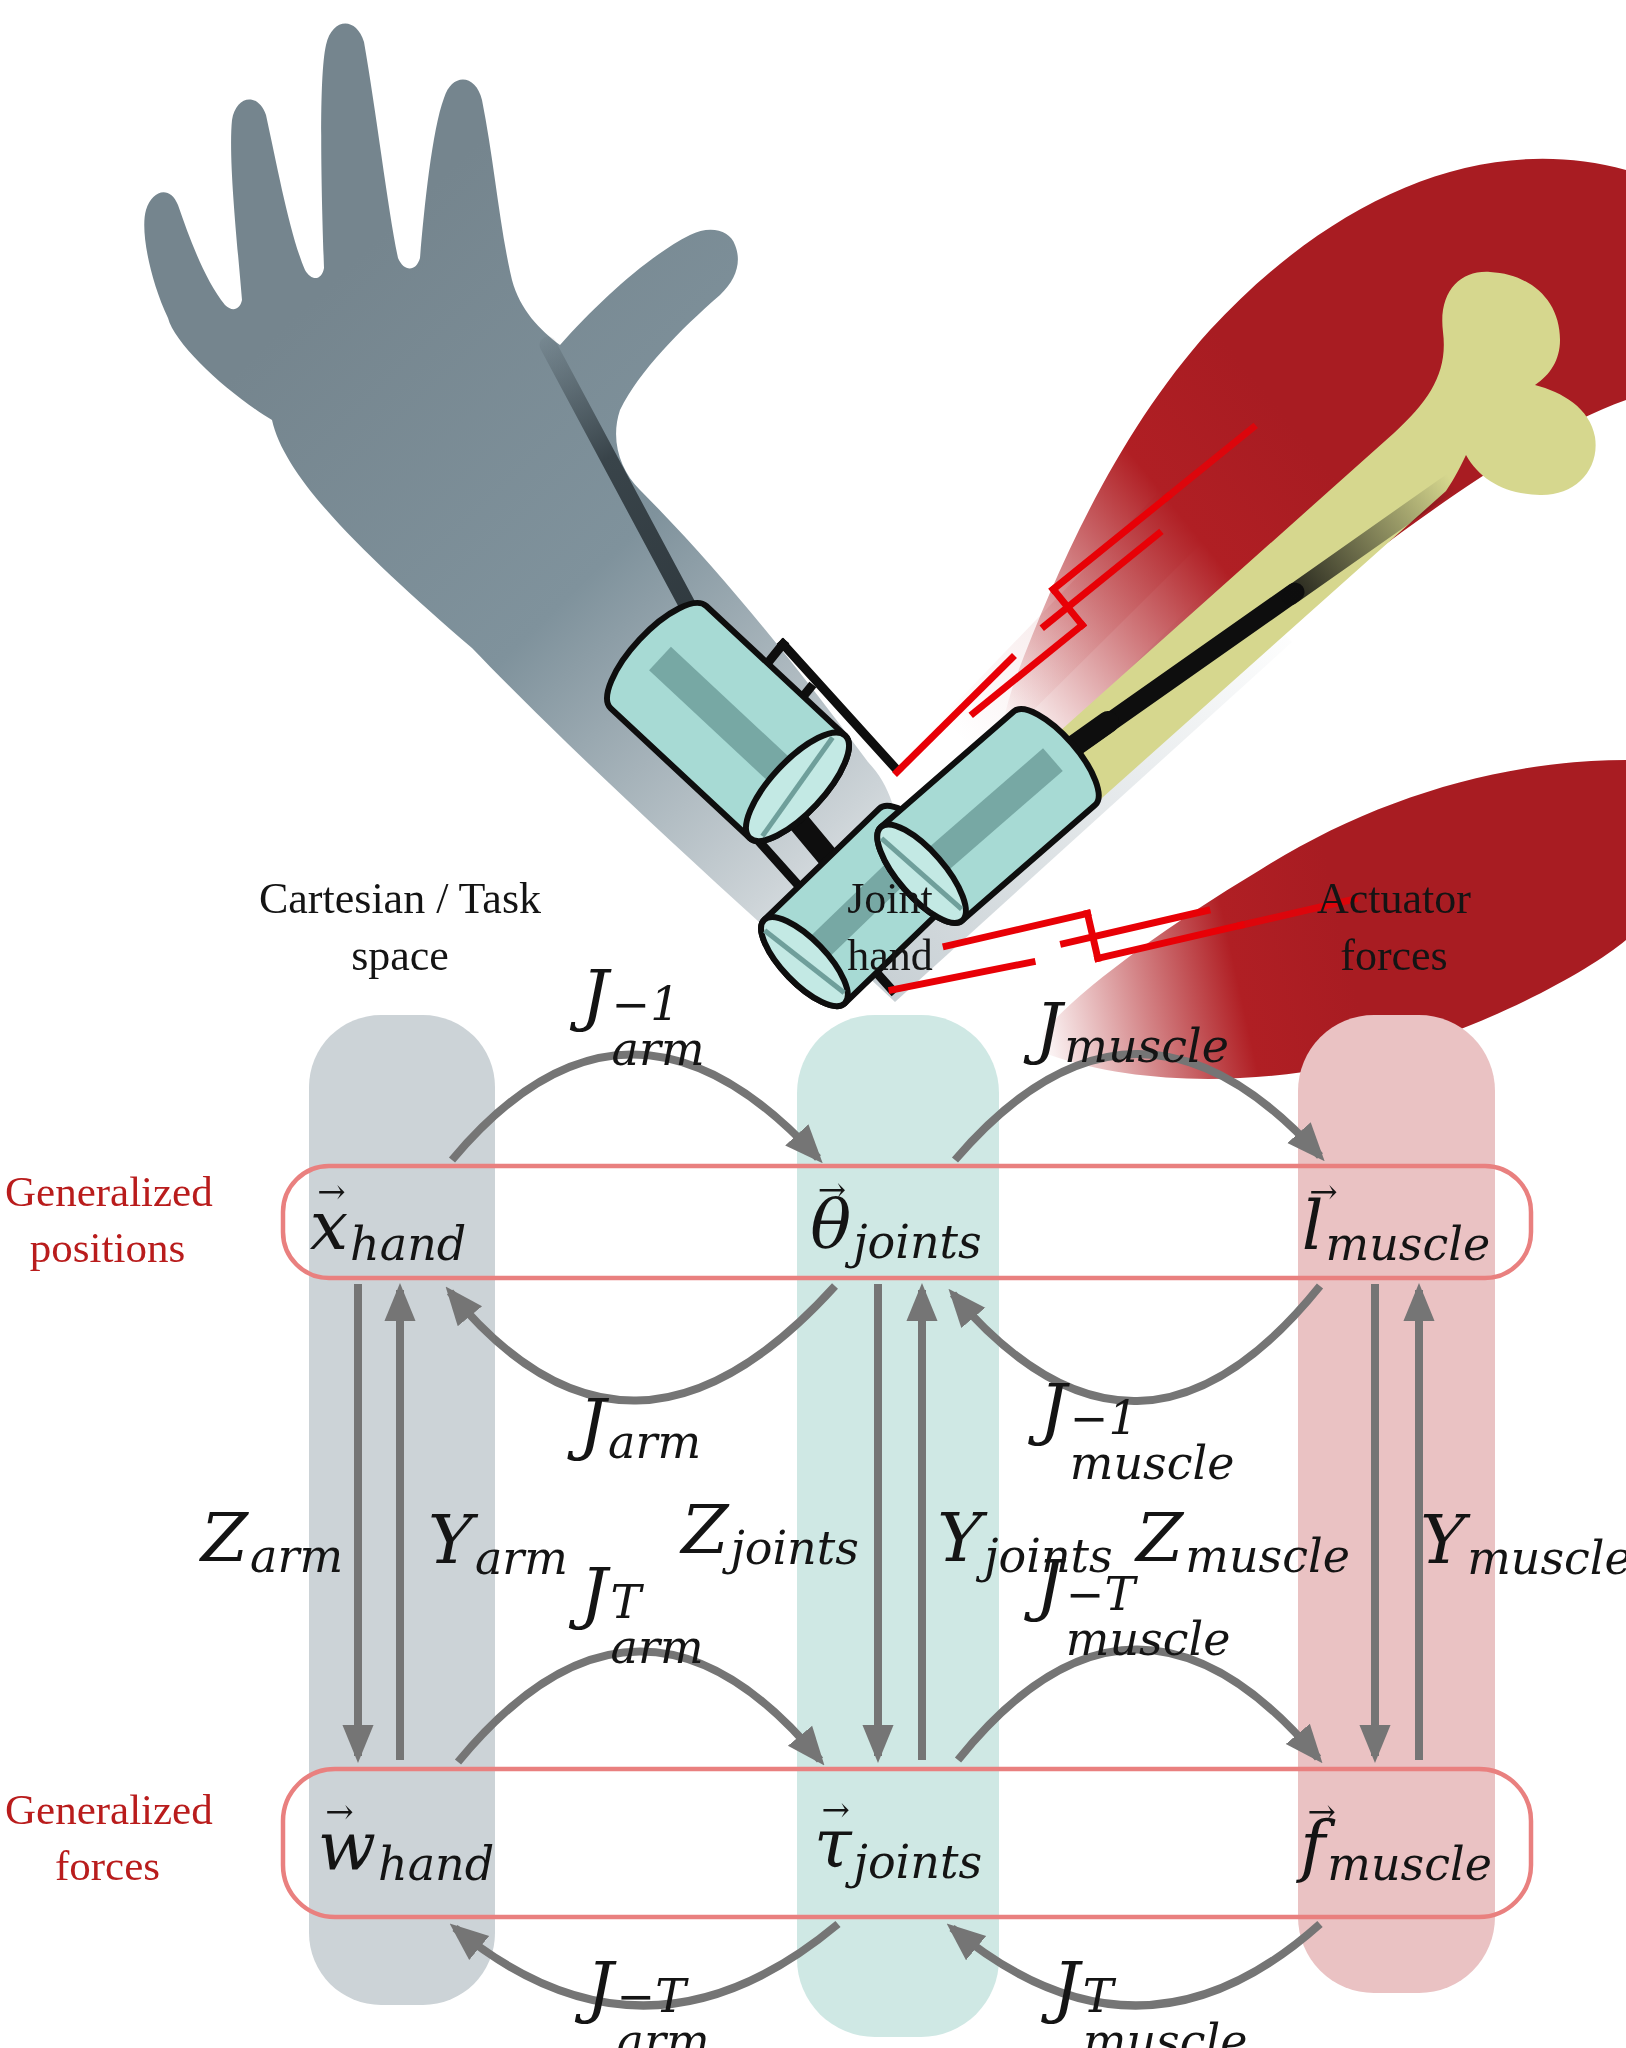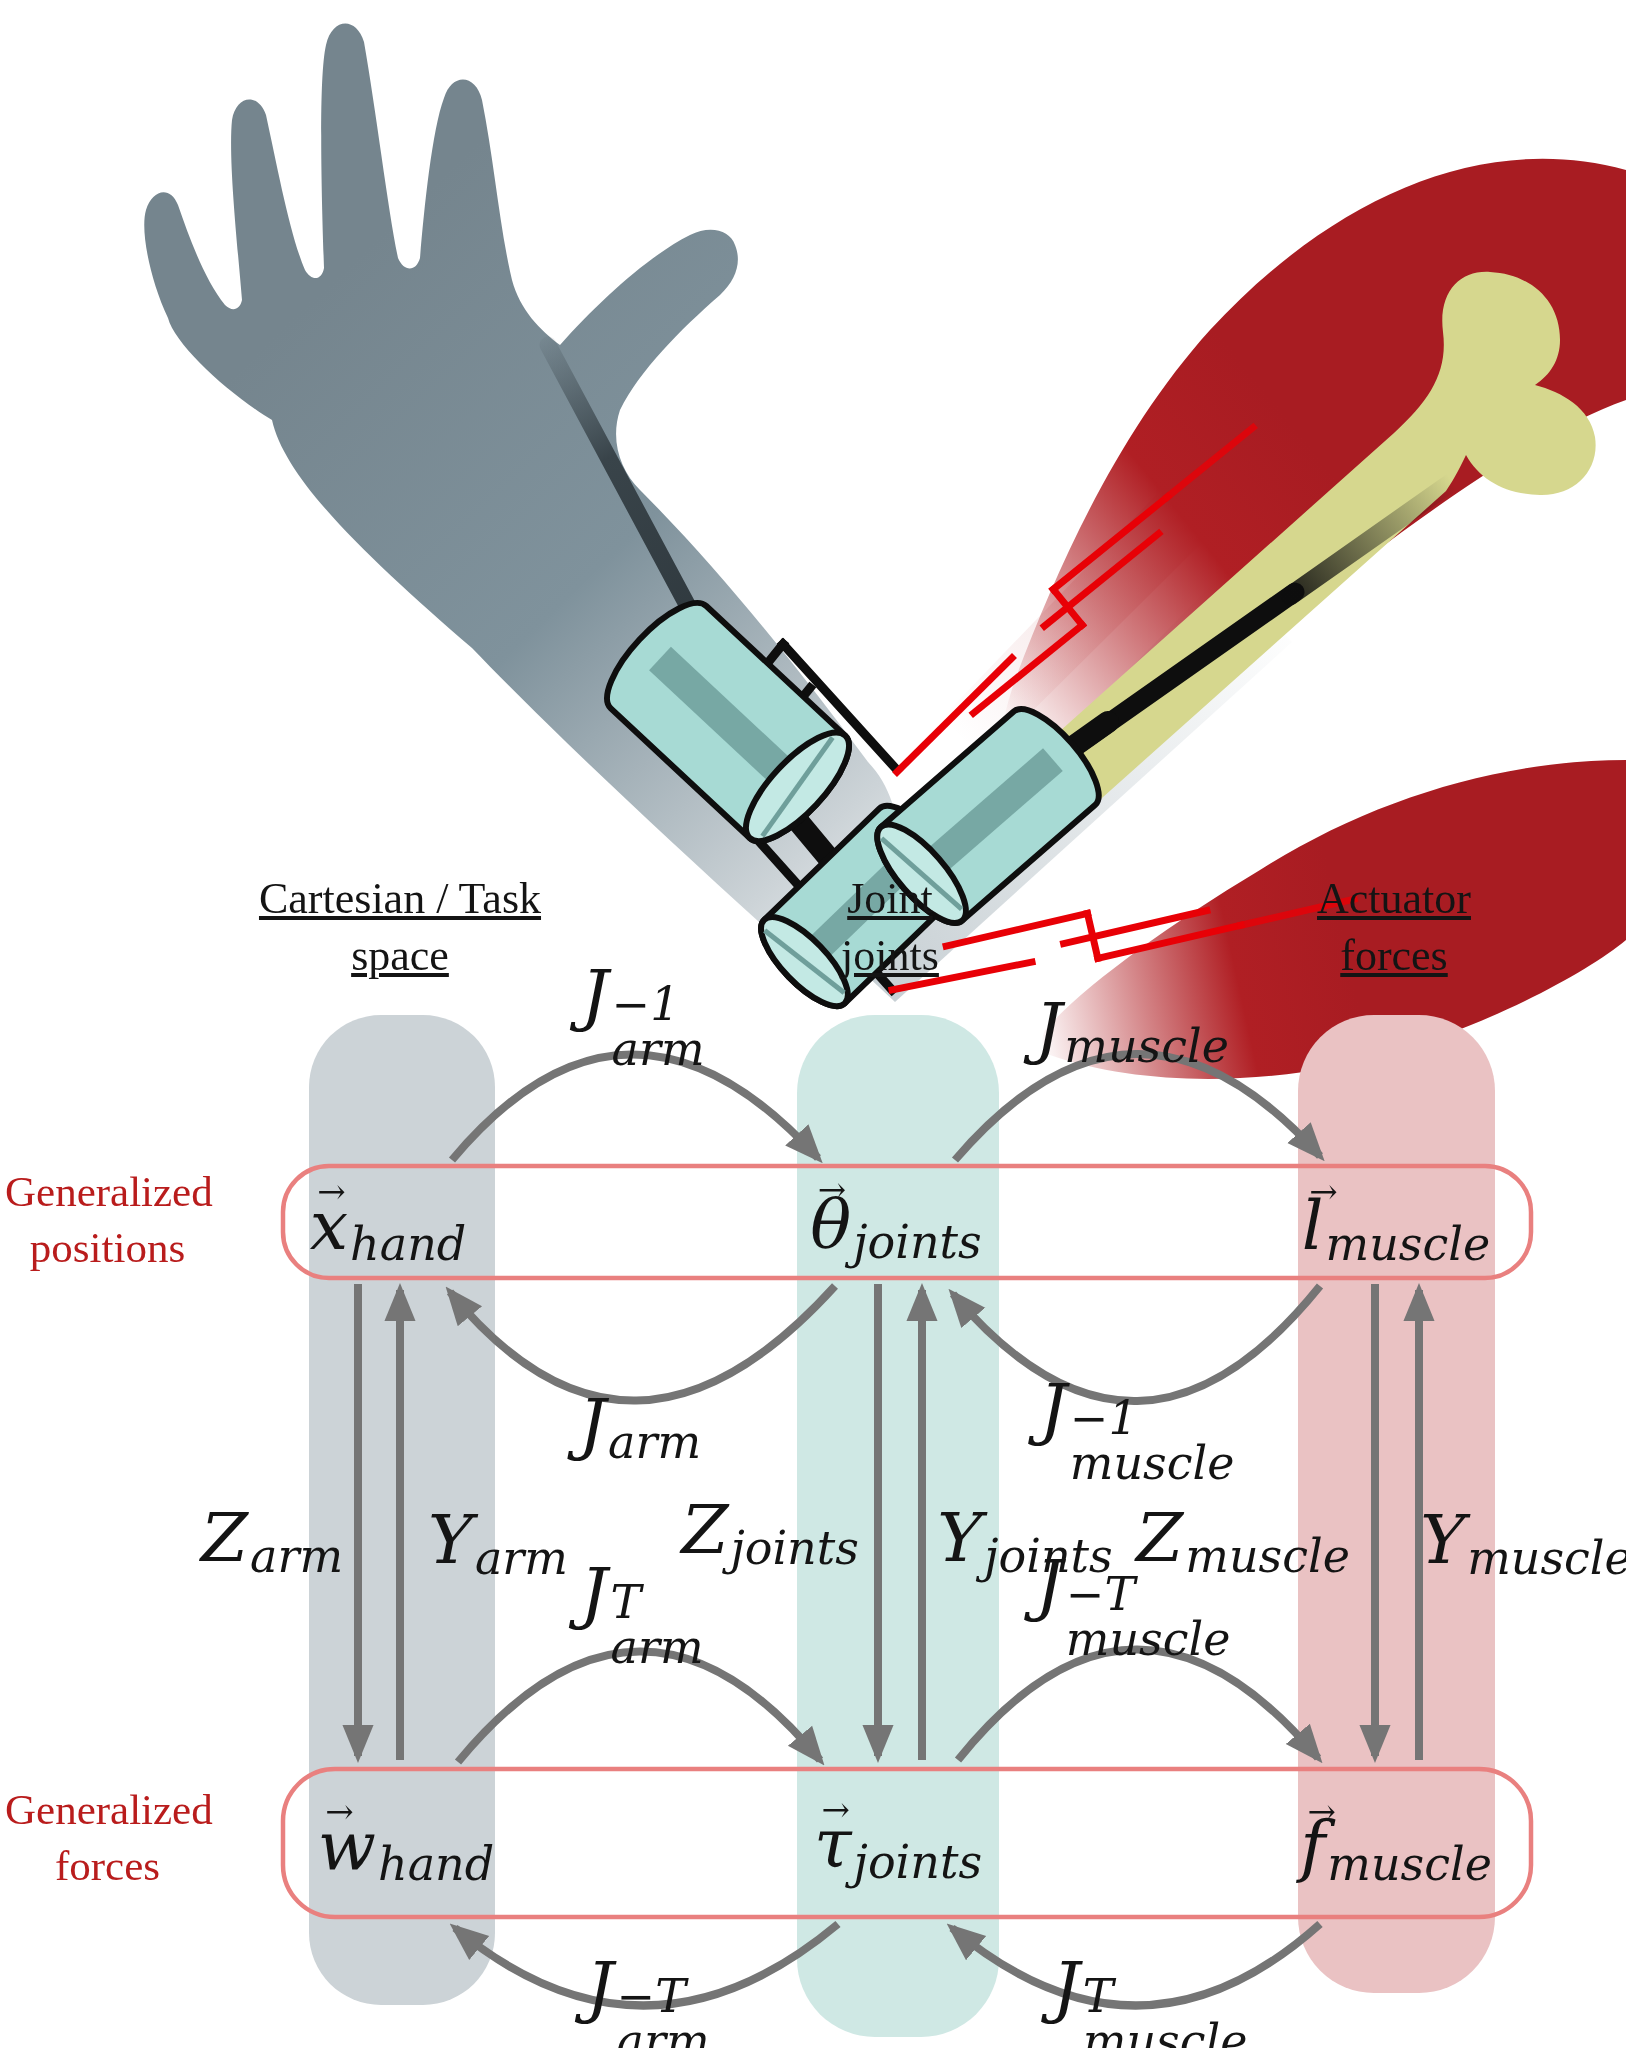--- a/index.html
+++ b/index.html
@@ -1,20 +1,20 @@
 <!DOCTYPE html>
 <html style="--bg: #ffffff; --bar-gray: #ccd3d7; --bar-teal: #cfe8e4; --bar-pink: #eac2c3; --rect-stroke: #e9807f; --arrow: #757575; --text: #141414; --muscle: #b01f24; --bone: #d6d78e; --cylinder: #a7dad4; --cylinder-face: #c3e9e4; --cylinder-band: #6f9f9b; --hand: #75858e; --actuator-red: #e80006; --link: #0e0e0e;"><head>
 <meta charset="utf-8">
 <style>
   html,body{margin:0;padding:0;background:#ffffff;}
   #canvas{position:relative;width:1626px;height:2048px;background:#fff;overflow:hidden;
           font-family:"Liberation Serif", serif;}
   svg{position:absolute;left:0;top:0;}
   .hdr{position:absolute;transform:translateX(-50%);text-align:center;
-       font:400 44px/1.3 "Liberation Serif", serif;color:#141414;white-space:pre-line;text-decoration:underline;}
+       font:400 44px/1.3 "Liberation Serif", serif;color:#141414;white-space:pre-line;}
   .rowlab{position:absolute;text-align:center;font:400 43px/1.3 "Liberation Serif", serif;
           color:#b91c1c;white-space:pre-line;}
   .mlabel{position:absolute;transform:translate(-50%,-50%);color:#141414;
           font:italic 68px/1 "DejaVu Serif", serif;white-space:nowrap;
           display:inline-flex;align-items:baseline;}
   .mwrap{position:relative;display:inline-block;line-height:1;}
   .varrow{position:absolute;left:0.22em;top:-0.52em;font-size:0.5em;font-style:normal;}
   .ss{display:inline-flex;flex-direction:column;align-items:flex-start;
       font-size:46px;line-height:0.98;margin-left:3px;transform:translateY(0.04em);}
   .subonly{display:inline-block;font-size:46px;margin-left:2px;transform:translateY(0.24em);}
@@ -225,21 +225,21 @@
     </g>
 
     <rect x="283" y="1166" width="1248" height="112" rx="46" fill="none" style="stroke:var(--rect-stroke)" stroke-width="4.5"></rect>
     <rect x="283" y="1769" width="1248" height="148" rx="52" fill="none" style="stroke:var(--rect-stroke)" stroke-width="4.5"></rect>
   </g>
 </svg>
 
 <div class="hdr" style="left:400px;top:870px">Cartesian / Task
 space</div>
 <div class="hdr" style="left:890px;top:870px">Joint
-joints</div>
+hand</div>
 <div class="hdr" style="left:1394px;top:870px">Actuator
 forces</div>
 
 <div class="rowlab" style="left:5px;top:1164px;width:205px">Generalized
 positions</div>
 <div class="rowlab" style="left:5px;top:1782px;width:205px">Generalized
 forces</div>
 
 <div class="mlabel" style="left:643px;top:1016px">
       <span class="mwrap">J</span>

